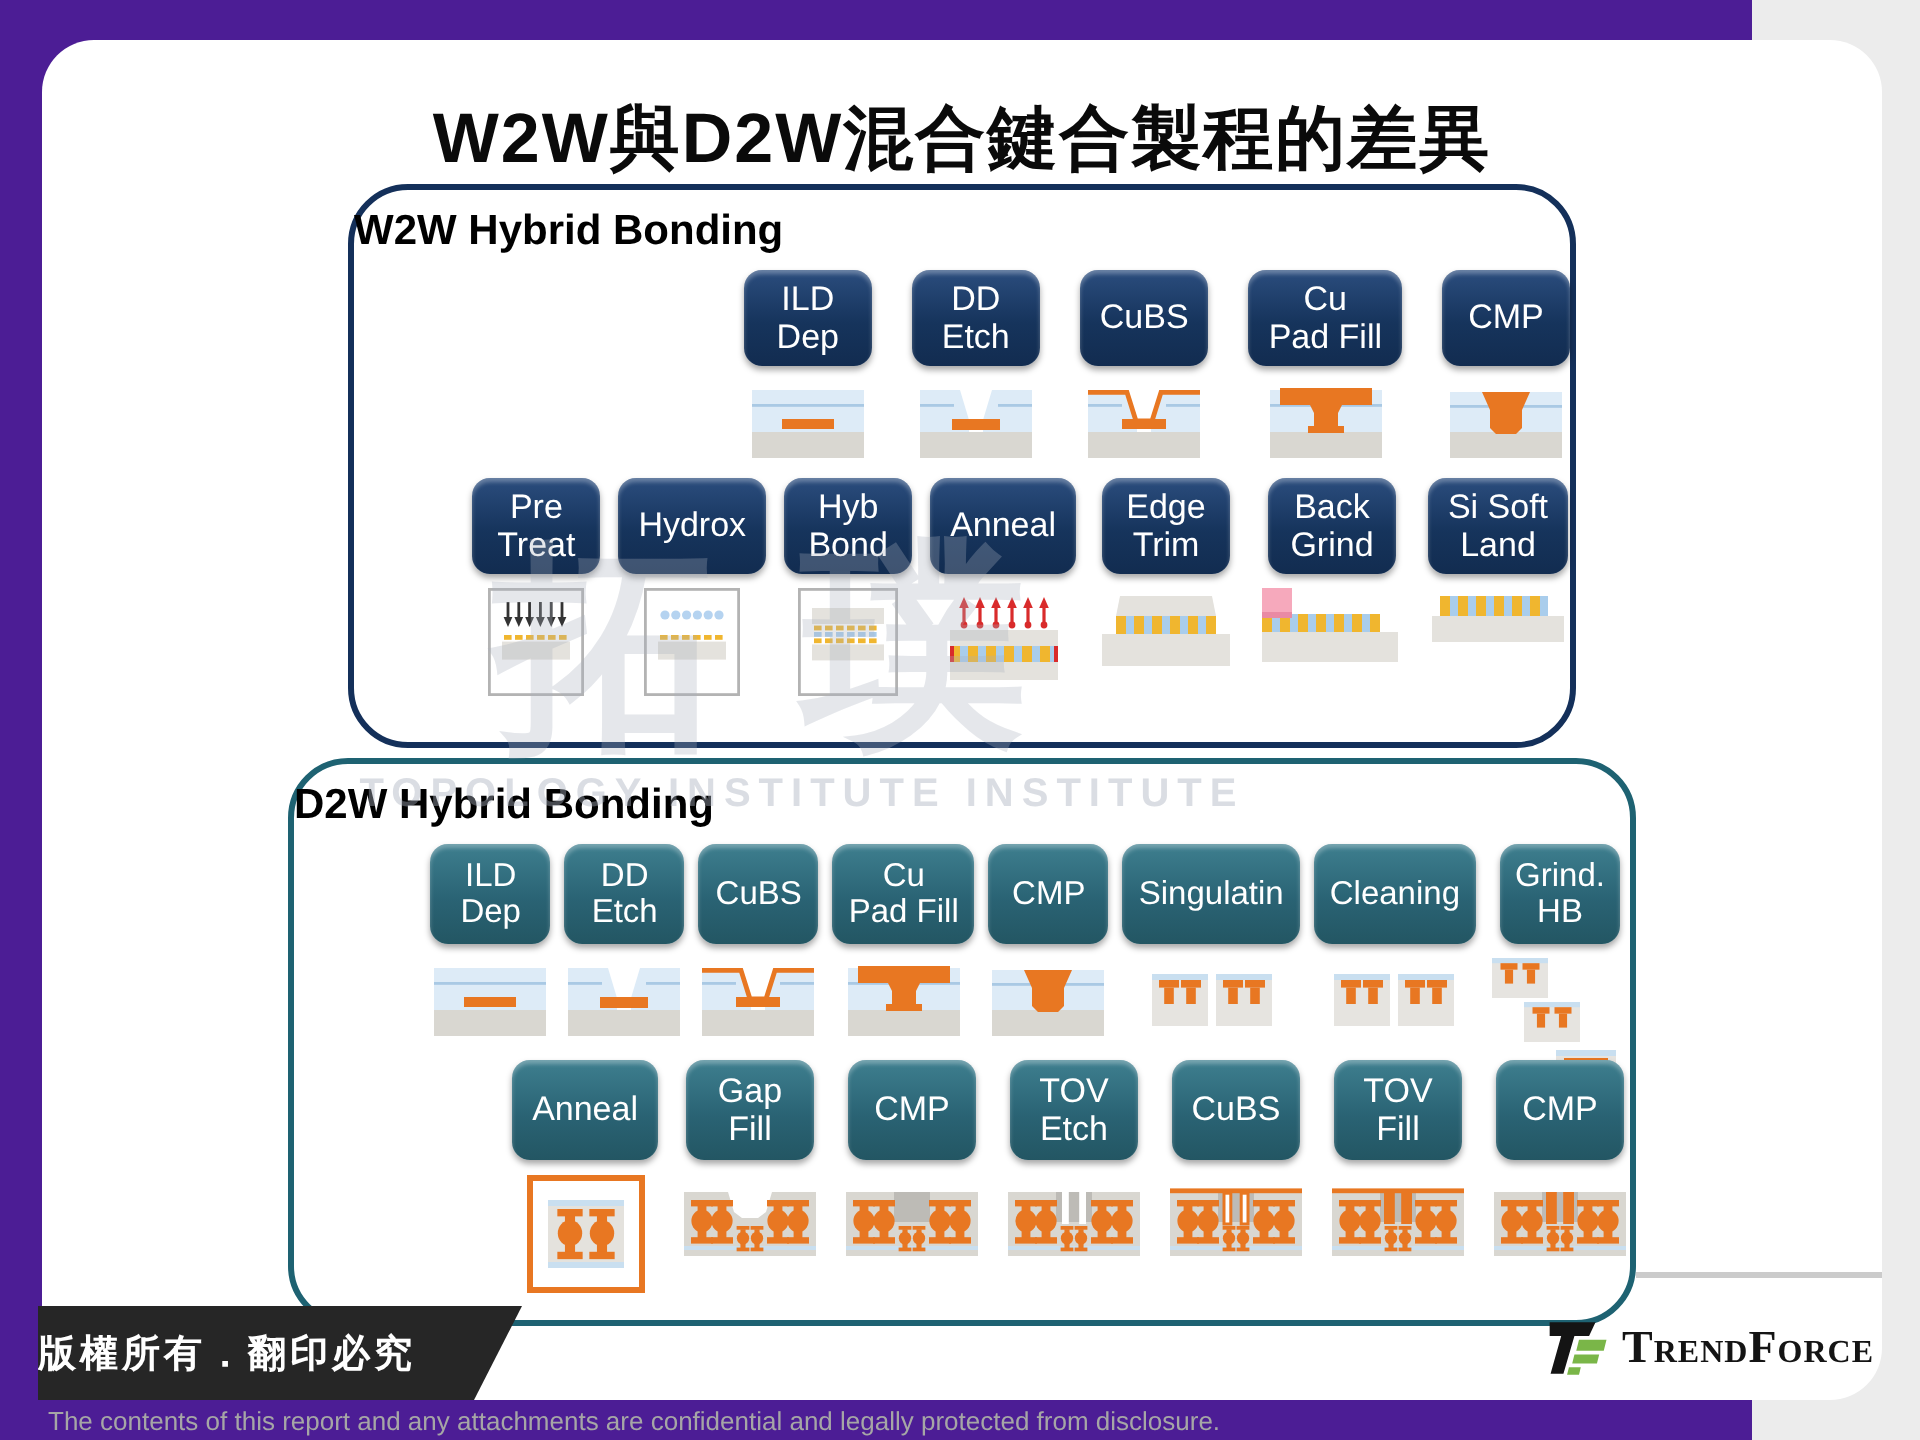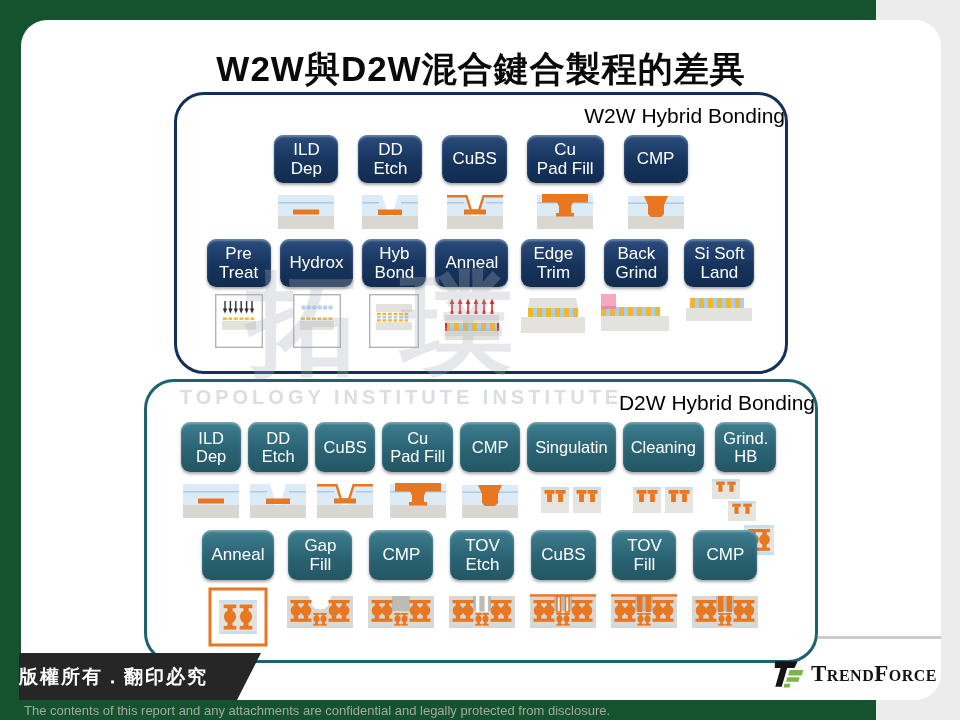--- a/index.html
+++ b/index.html
@@ -1,35 +1,35 @@
 <!DOCTYPE html>
 <html><head>
 <meta charset="utf-8">
 <style>
   html,body{margin:0;padding:0;width:960px;height:720px;overflow:hidden;
     font-family:"Liberation Sans",sans-serif;background:#ECECEC;}
-  .stage{position:relative;width:876px;height:720px;background:#14532d;}
+  .stage{position:relative;width:876px;height:720px;background:#4c1d95;}
   .slide{position:absolute;left:21px;top:20px;width:920px;height:680px;
     background:#FFFFFF;border-radius:26px;}
   .slide-title{position:absolute;top:26px;left:0;width:100%;text-align:center;
     font-size:35px;font-weight:700;letter-spacing:1px;color:#0A0A0A;}
   
   .watermark{position:absolute;left:140px;top:248px;width:480px;text-align:center;
     z-index:6;pointer-events:none;}
   .wm-cjk{font-size:112px;line-height:1;letter-spacing:42px;color:rgba(168,174,188,0.30);
     font-weight:700;white-space:nowrap;}
   .wm-latin{font-size:20px;letter-spacing:4px;margin-top:6px;color:rgba(168,174,188,0.42);
     font-weight:700;white-space:nowrap;}
   
   .panel{position:absolute;border-radius:30px;background:transparent;}
   .panel-w2w{left:153px;top:72px;width:608px;height:276px;border:3px solid #14305A;}
   .panel-d2w{left:123px;top:359px;width:668px;height:278px;border:3px solid #1E6272;}
-  .panel-title{text-align:right;font-size:21px;font-weight:400;color:#000;
+  .panel-title{text-align:left;font-size:21px;font-weight:700;color:#000;
     margin:9px 0 7px 0;}
-  .row{display:flex;justify-content:center;align-items:flex-start;}
+  .row{display:flex;justify-content:flex-end;align-items:flex-start;}
   .row-w2w-1{gap:20px;margin-top:2px;}
   .row-w2w-2{gap:9px;margin-top:9px;}
   .row-d2w-1{gap:7px;margin-top:2px;}
   .row-d2w-2{gap:11px;margin-top:3px;}
   .step{display:flex;flex-direction:column;align-items:center;gap:7px;}
   .btn{height:48px;min-width:44px;display:flex;align-items:center;justify-content:center;
     padding:0 10px;border-radius:9px;color:#FFF;font-size:17px;font-weight:500;
     line-height:1.12;text-align:center;white-space:pre-line;
     box-shadow:inset 0 2px 2px rgba(255,255,255,.30), 0 2px 3px rgba(0,0,0,.35);}
   .row-d2w-1 .btn{font-size:16.5px;padding:0 8px;height:50px;}

